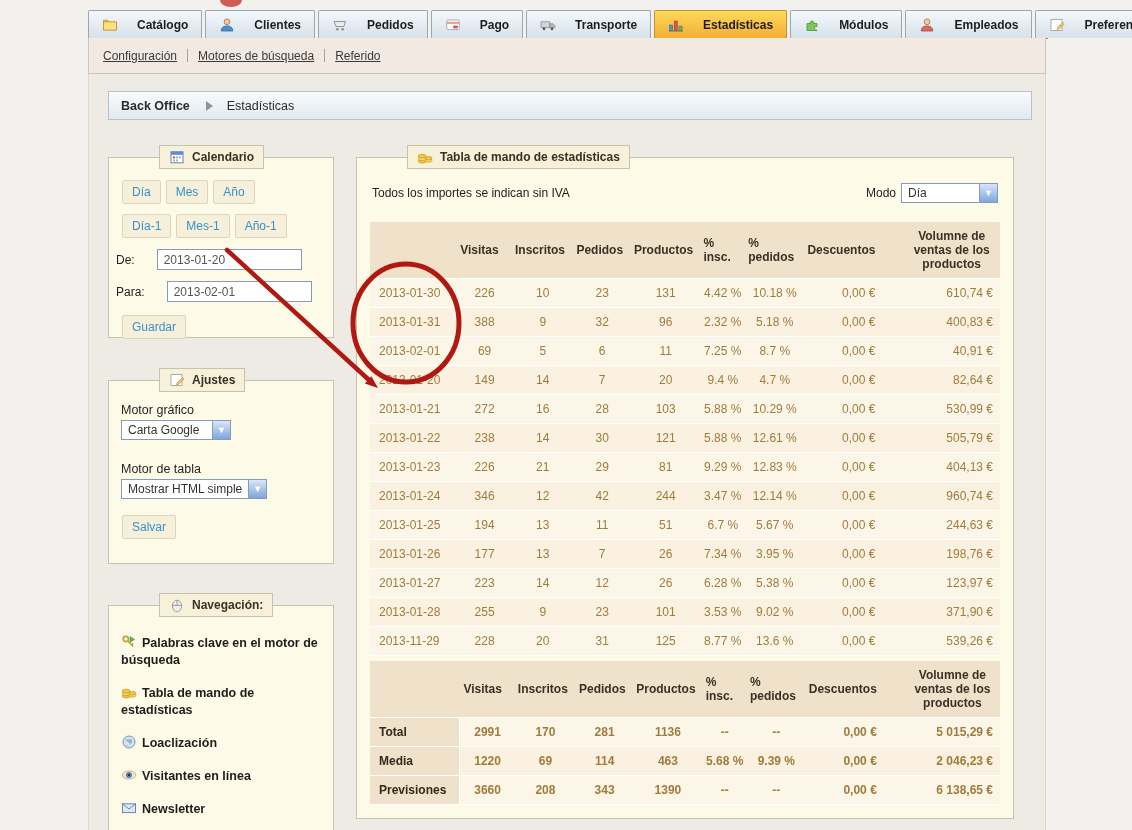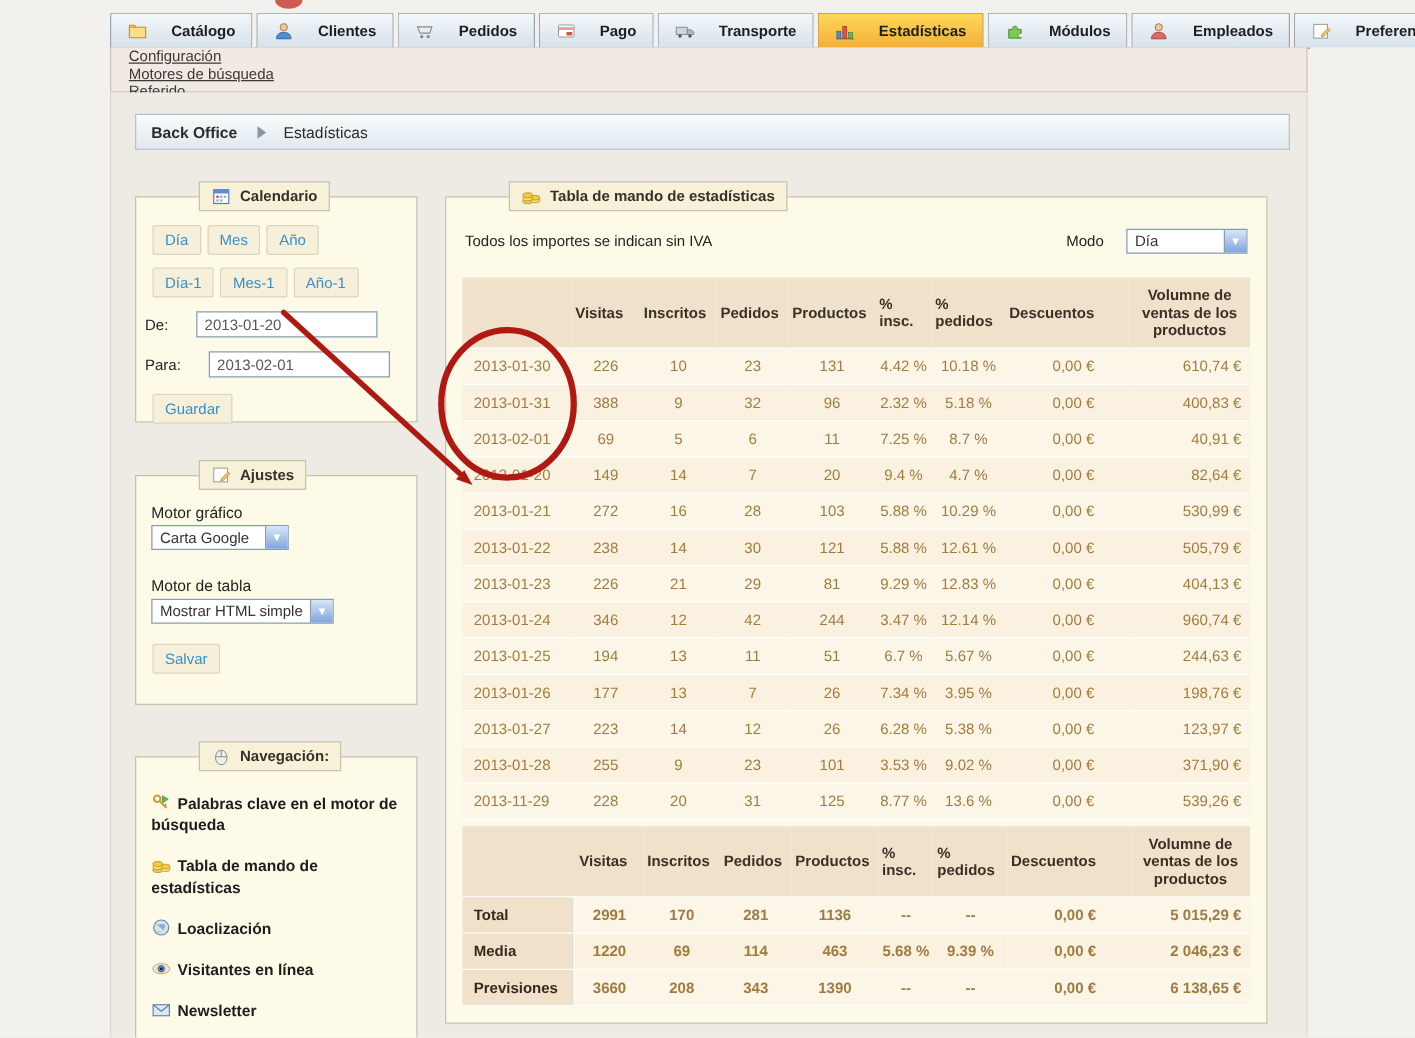--- a/index.html
+++ b/index.html
@@ -18,21 +18,21 @@
     background:linear-gradient(#f4f8fb,#d6e1ea);
     border:1px solid #9aa6b1;border-bottom:none;border-radius:2px 2px 0 0;
     font-size:12px;font-weight:bold;color:#1d1d1d;white-space:nowrap;cursor:pointer;}
   .tab.active{background:linear-gradient(#ffd95a,#f3ae35);border-color:#c19331;}
   .icn{display:inline-flex;width:16px;height:16px;flex:0 0 16px;}
   .icn svg{width:16px;height:16px;}
 
   
   .subnav{position:absolute;left:0;top:38px;width:958px;height:36px;box-sizing:border-box;
     background:#f1e9e2;border:1px solid #cdc5bd;border-top:none;
-    display:flex;padding:0 14px;font-size:12px;flex-direction:column;}
+    display:flex;align-items:center;padding:0 14px;font-size:12px;}
   .subnav a{color:#3a3a3a;text-decoration:underline;cursor:pointer;}
   .subnav .divider{width:1px;height:13px;background:#a9a29a;margin:0 10px;}
 
   
   .content{position:absolute;left:0;top:74px;width:958px;height:900px;background:#eeebe5;
     border-left:1px solid #ddd9d1;border-right:1px solid #ddd9d1;box-sizing:border-box;}
 
   .breadcrumb{position:absolute;left:19px;top:17px;width:924px;height:29px;box-sizing:border-box;
     background:linear-gradient(#f9fbfc,#e1e9ef);border:1px solid #b7c2cc;
     display:flex;align-items:center;padding:0 12px;font-size:12.5px;color:#2b2b2b;}
@@ -73,21 +73,21 @@
 
   
   .nav-item{display:block;margin:15px 12px 0 12px;font-size:12.5px;font-weight:bold;color:#1d1d1d;
     line-height:17px;cursor:pointer;}
   .nav-item .icn{vertical-align:-3px;margin-right:5px;}
   .nav-item:first-of-type{margin-top:28px;}
 
   
   .note-row{display:flex;justify-content:space-between;align-items:center;padding:25px 15px 0 15px;
     font-size:12px;color:#222;}
-  .mode-group{display:flex;align-items:center;gap:18px;margin-left:10px;}
+  .mode-group{display:flex;align-items:center;gap:5px;margin-left:10px;}
   .mode-group .select{width:97px;justify-content:space-between;}
 
   table.stats{border-collapse:separate;border-spacing:0;width:630px;margin:19px auto 0 auto;}
   table.stats.summary{margin-top:5px;}
   .stats th{background:#f0e2ca;color:#3a3126;font-size:12px;font-weight:bold;
     padding:7px 3px;text-align:left;border-bottom:1px solid #fff;line-height:14px;}
   .stats td{font-size:12px;color:#a07c3c;padding:7px 3px;text-align:center;
     border-bottom:1px solid #fff;line-height:14px;}
   .stats tr:nth-child(odd) td{background:#fcf6e9;}
   .stats tr:nth-child(even) td{background:#faf1e0;}

